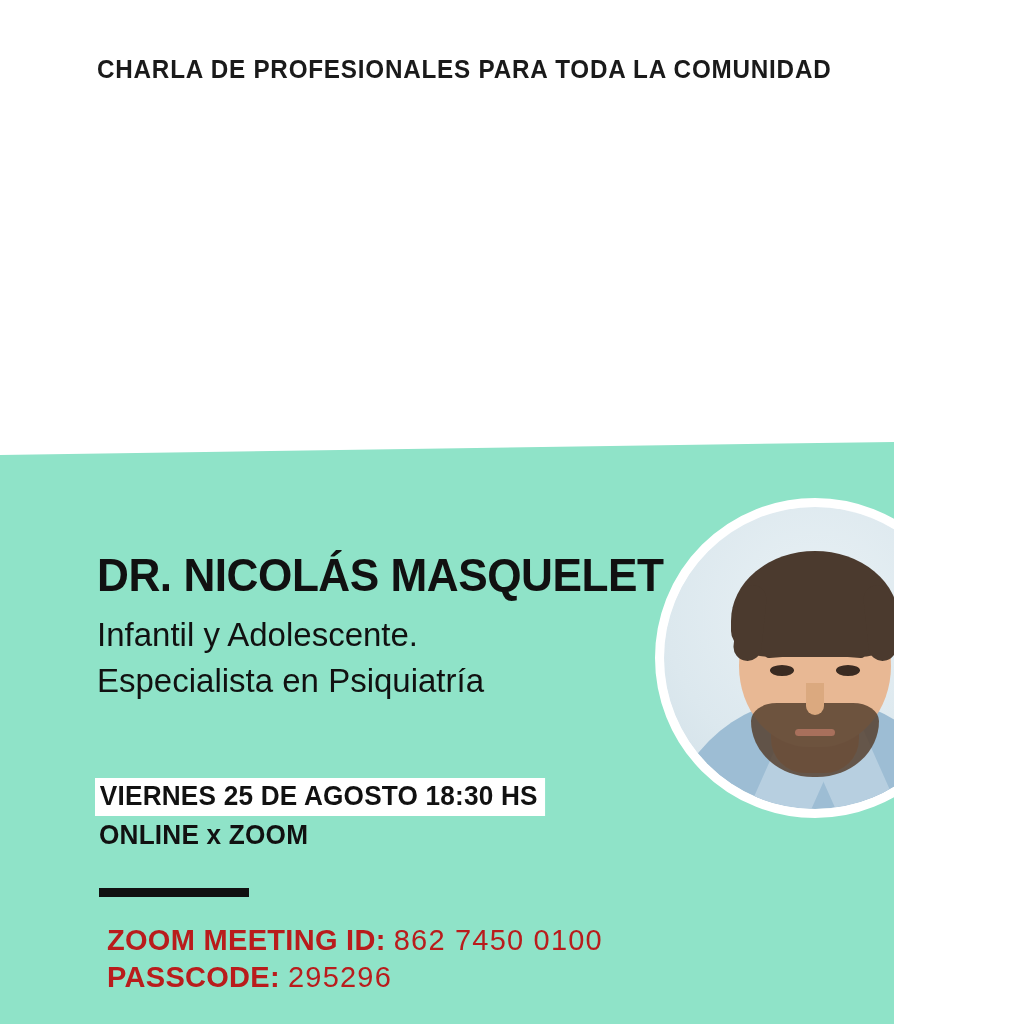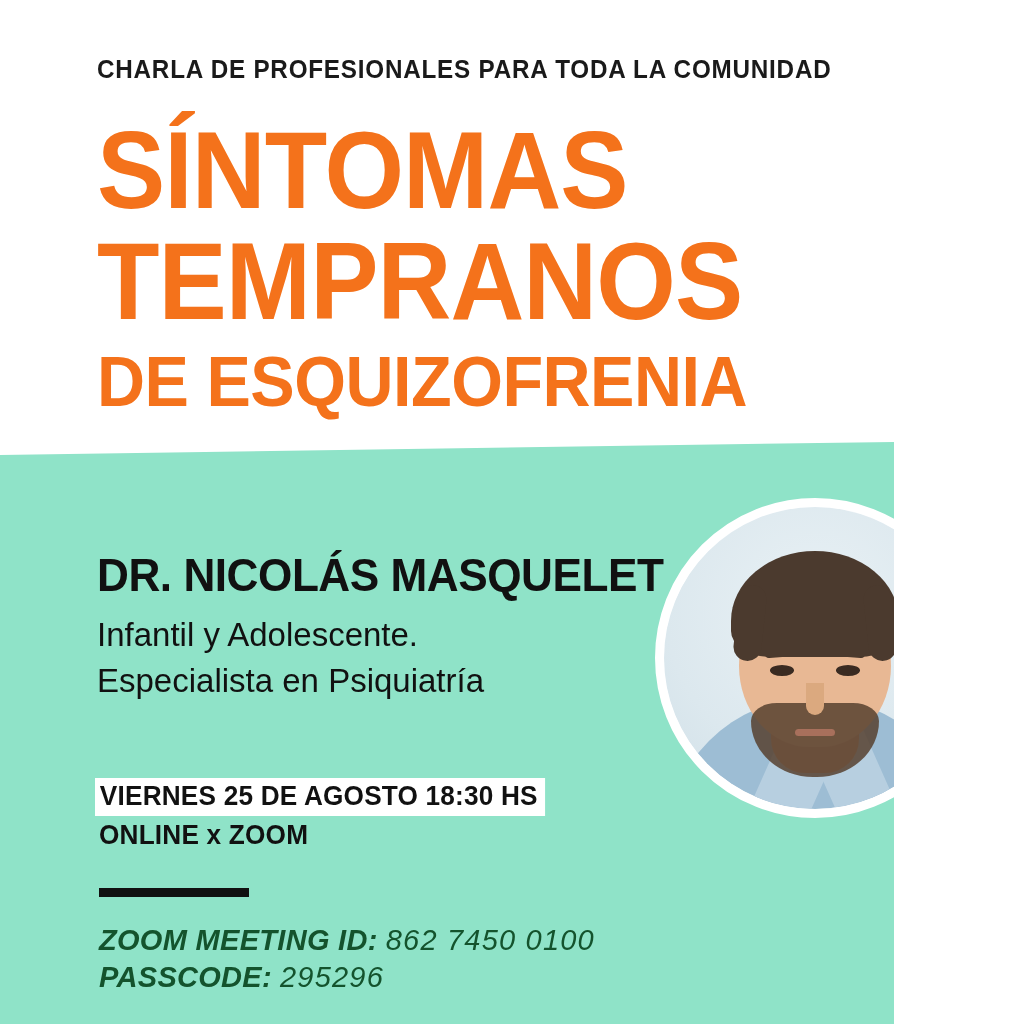--- a/index.html
+++ b/index.html
@@ -136,24 +136,23 @@
     left: 99px;
     top: 888px;
     width: 150px;
     height: 9px;
     background: #111111;
   }
 
   
   .zoom-block {
     position: absolute;
-    left: 99px;
+    left: 107px;
     top: 922px;
-    color: #14532d;
-    font-style: italic;
+    color: #b91c1c;
   }
   .zoom-row {
     font-size: 29px;
     line-height: 1.27;
     white-space: nowrap;
   }
   .zoom-label {
     font-weight: bold;
     letter-spacing: 0.3px;
   }
@@ -338,25 +337,20 @@
 </style>
 </head>
 <body>
 
 <div class="poster">
 
   <div class="mint-bg"></div>
 
   <div class="kicker">CHARLA DE PROFESIONALES PARA TODA LA COMUNIDAD</div>
 
-  <div class="title-block">
-    <div class="title-line1">SÍNTOMAS</div>
-    <div class="title-line2">TEMPRANOS</div>
-    <div class="title-line3">DE ESQUIZOFRENIA</div>
-  </div>
 
   <div class="speaker-name">DR. NICOLÁS MASQUELET</div>
 
   <div class="speaker-role">
     <div>Infantil y Adolescente.</div>
     <div>Especialista en Psiquiatría</div>
   </div>
 
   <div class="date-line">VIERNES 25 DE AGOSTO 18:30 HS</div>
 

